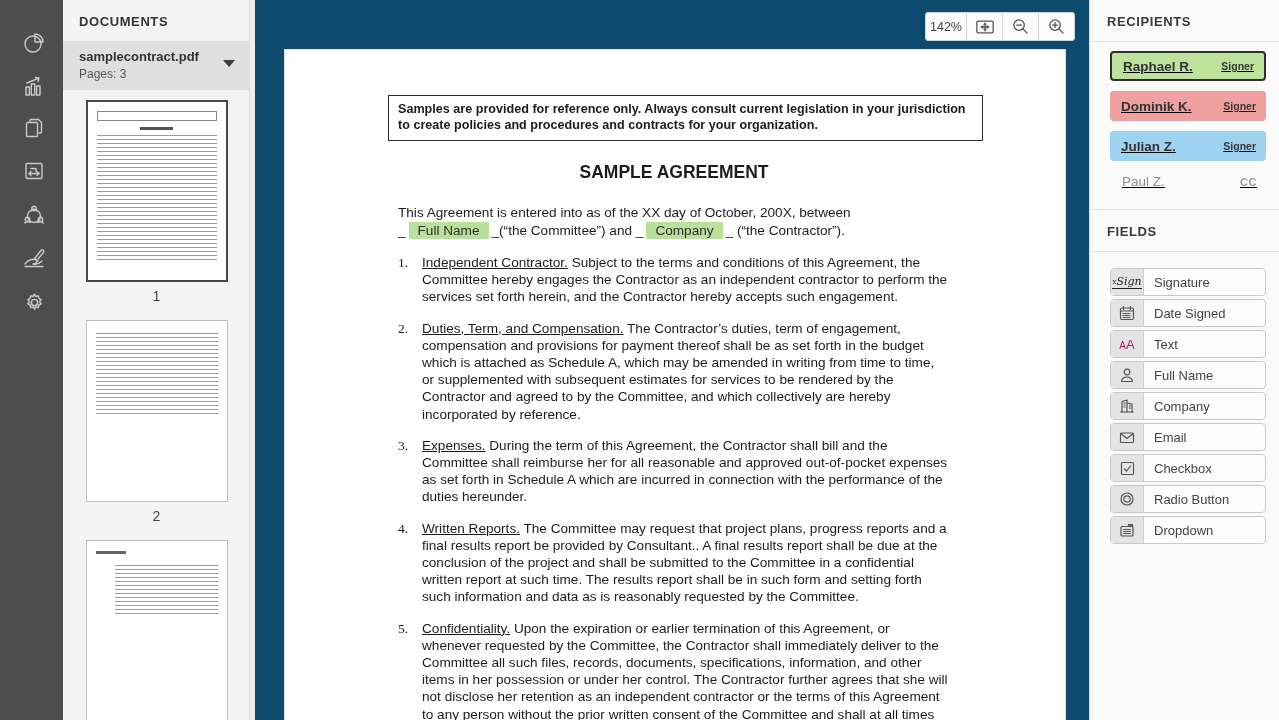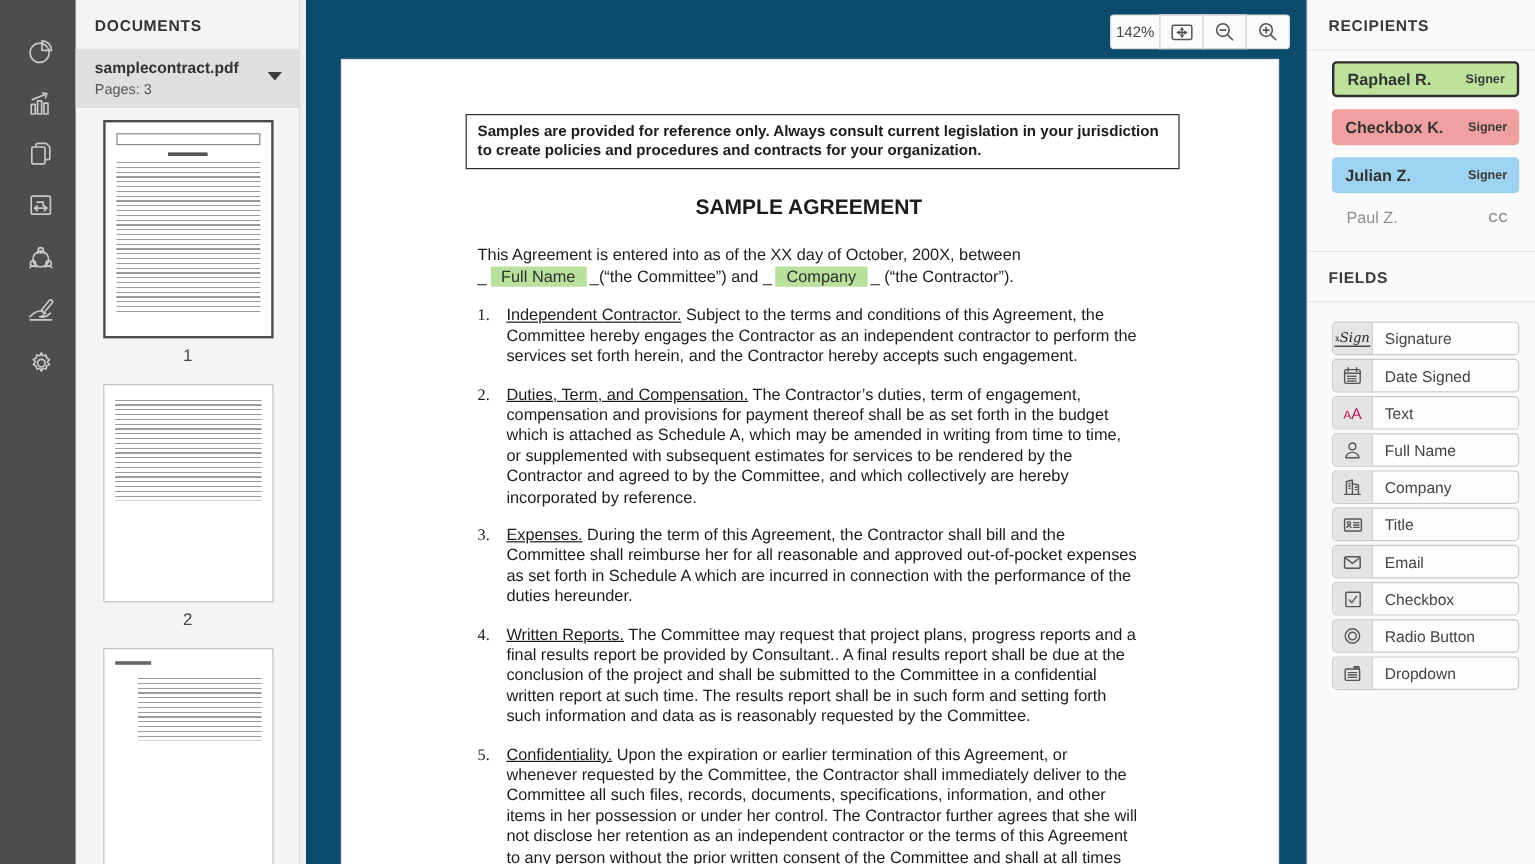--- a/index.html
+++ b/index.html
@@ -58,21 +58,21 @@
   .doc-item { display:flex; margin-bottom:14px; font-size:13.6px; line-height:17.2px; }
   .doc-num { width:24px; flex:0 0 24px; font-family:"Liberation Serif", serif; font-size:13.5px; }
   .doc-body { width:528px; }
   .doc-item-title { text-decoration:underline; }
 
   
   .rpanel { position:absolute; left:1089px; top:0; width:190px; height:720px; background:#fafafa;
     border-left:1px solid #dcdcdc; }
   .sec-title { padding:14px 0 12px 17px; font-size:13px; font-weight:bold; color:#3a3a3a;
     letter-spacing:.6px; border-bottom:1px solid #e4e4e4; }
-  .recip-list { padding:9px 0 0 20px; }
+  .recip-list { padding:9px 0 0 20px;text-decoration:underline; }
   .recipient-chip { width:156px; height:30px; border-radius:4px; margin-bottom:10px; display:flex;
     align-items:center; justify-content:space-between; padding:0 10px 0 11px; cursor:pointer; }
   .recipient-chip.selected { border:2px solid #2e2e2e; }
   .recip-name { font-size:13.5px; font-weight:bold; color:#333; }
   .recip-role { font-size:10.5px; font-weight:bold; color:#3a3a3a; }
   .cc-row { width:156px; display:flex; align-items:center; justify-content:space-between;
     margin:13px 0 0 1px; padding:0 10px 0 11px; }
   .cc-name { font-size:13.5px; color:#8f8f8f; }
   .cc-role { font-size:11px; font-weight:bold; color:#9a9a9a; letter-spacing:.5px; }
 
@@ -237,21 +237,21 @@
 </div>
 
 <div class="rpanel">
   <div class="sec-title">RECIPIENTS</div>
   <div class="recip-list">
     <div class="recipient-chip selected" style="background: rgb(189, 226, 155);">
       <span class="recip-name">Raphael R.</span>
       <span class="recip-role">Signer</span>
     </div>
     <div class="recipient-chip" style="background: rgb(240, 160, 160);">
-      <span class="recip-name">Checkbox K.</span>
+      <span class="recip-name">Dominik K.</span>
       <span class="recip-role">Signer</span>
     </div>
     <div class="recipient-chip" style="background: rgb(157, 210, 240);">
       <span class="recip-name">Julian Z.</span>
       <span class="recip-role">Signer</span>
     </div>
     <div class="cc-row">
       <span class="cc-name">Paul Z.</span>
       <span class="cc-role">CC</span>
     </div>
@@ -302,31 +302,20 @@
           <svg width="16" height="16" viewBox="0 0 16 16">
               <path d="M3 14 V3.5 L8 2 v12"></path>
               <path d="M8 5 l5 1.2 V14"></path>
               <path d="M1.5 14 h13"></path>
               <path d="M5 5 h1 M5 7 h1 M5 9 h1 M10.5 8 h1 M10.5 10 h1"></path>
             </svg>
         </span>
         <span class="field-label">Company</span>
       </div>
 
-      <div class="field-chip">
-        <span class="field-ico">
-          <svg width="17" height="15" viewBox="0 0 17 15">
-              <rect x="1.5" y="2.5" width="14" height="10" rx="1"></rect>
-              <circle cx="5.2" cy="6" r="1.3"></circle>
-              <path d="M3.5 9.5 a1.8 1.8 0 0 1 3.4 0"></path>
-              <path d="M9 5.5 h4.5 M9 7.5 h4.5 M9 9.5 h4.5"></path>
-            </svg>
-        </span>
-        <span class="field-label">Title</span>
-      </div>
 
       <div class="field-chip">
         <span class="field-ico">
           <svg width="16" height="13" viewBox="0 0 16 13">
               <rect x="1.5" y="2" width="13" height="9.5" rx="1"></rect>
               <path d="M2 2.8 L8 7.5 L14 2.8"></path>
             </svg>
         </span>
         <span class="field-label">Email</span>
       </div>

